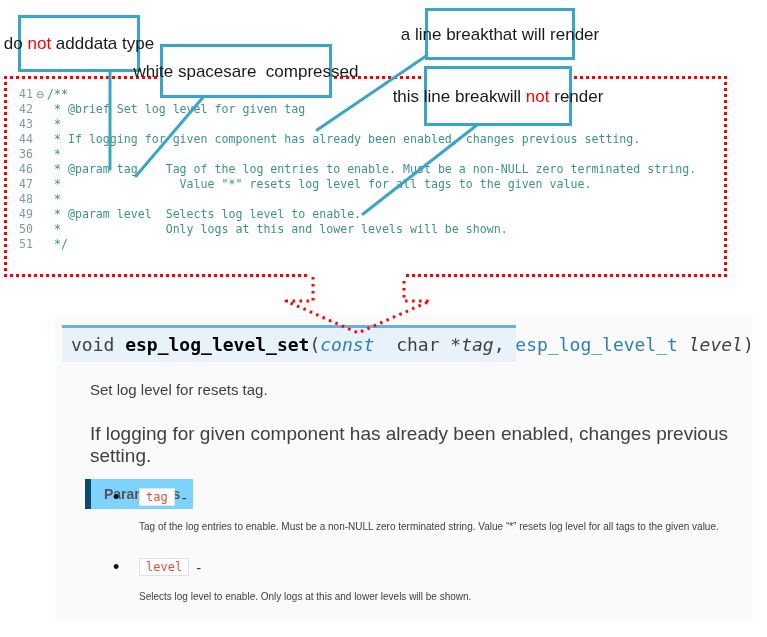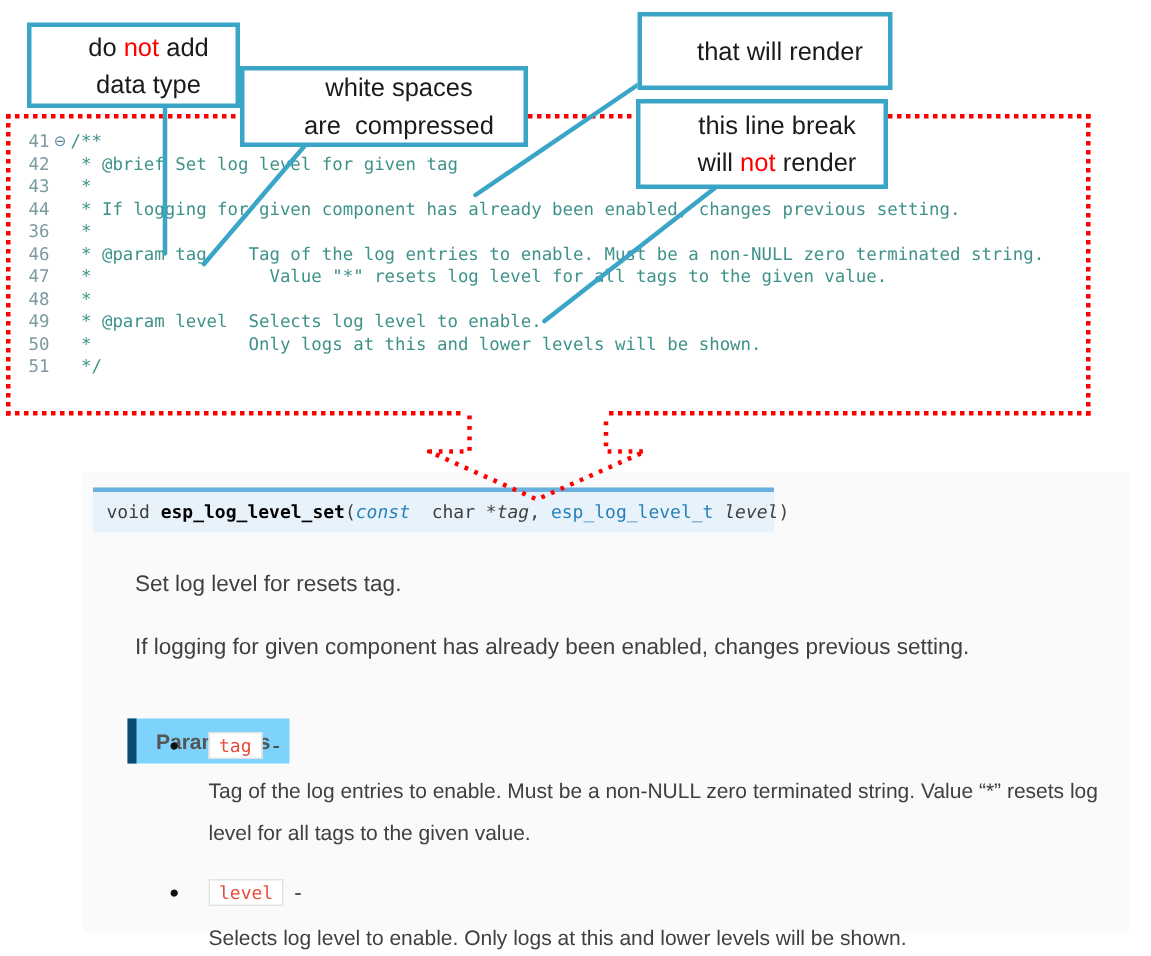--- a/index.html
+++ b/index.html
@@ -1,21 +1,21 @@
 <!DOCTYPE html>
 <html><head>
 <meta charset="utf-8">
 <style>
   html,body{margin:0;padding:0;background:#fff;}
   .page{position:relative;width:767px;height:637px;overflow:hidden;background:#fff;
         font-family:"Liberation Sans",sans-serif;}
   
   .callout{position:absolute;background:#fff;border:3px solid #3aa5c6;z-index:40;
-           display:flex;flex-direction:column;justify-content:center;align-items:center;
-           font-size:17px;color:#1a1a1a;line-height:25px;text-align:center;padding-left:20px;}
+           display:flex;flex-direction:row;justify-content:center;align-items:center;
+           font-size:17px;color:#1a1a1a;line-height:25px;text-align:center;}
   .co-line{white-space:pre;}
   .red{color:#f00;}
   #co-0{left:18px;top:15px;width:116px;height:51px;}
   #co-1{left:160px;top:44px;width:166px;height:48px;text-align:right;}
   #co-2{left:425px;top:8px;width:144px;height:46px;}
   #co-3{left:424px;top:66px;width:142px;height:54px;align-items:center;}
   
   .code-block{position:absolute;left:4px;top:76px;width:717px;height:195px;
               border:3px dotted #f00;background:#fff;z-index:5;}
   .gap-cover{position:absolute;left:310px;top:273px;width:96px;height:10px;background:#fff;z-index:6;}
@@ -30,39 +30,39 @@
   .kw{color:#7f0055;font-weight:bold;}
   .pl{color:#1a1a1a;}
   .decl .ct{font-weight:bold;}
   
   .overlay{position:absolute;left:0;top:0;z-index:30;pointer-events:none;}
   
   .doc-panel{position:absolute;left:55px;top:315px;width:698px;height:306px;background:#fafafa;
              z-index:10;color:#404040;}
   .sig{position:absolute;left:7px;top:10px;width:436px;background:#e7f2fa;
        border-top:3px solid #6ab0de;padding:6px 9px 7px 9px;
-       font-family:"DejaVu Sans Mono","Liberation Mono",monospace;font-size:12px;white-space:pre;}
+       font-family:"DejaVu Sans Mono","Liberation Mono",monospace;font-size:18px;white-space:pre;}
   .s-pl{color:#404040;}
   .s-name{color:#000;font-weight:bold;}
   .s-kw{color:#2980b9;font-style:italic;}
   .s-type{color:#2980b9;}
   .s-param{color:#404040;font-style:italic;}
   .brief{position:absolute;left:35px;top:66px;font-size:15px;margin:0;}
-  .para{position:absolute;left:35px;top:108px;font-size:15px;margin:0;}
+  .para{position:absolute;left:35px;top:108px;font-size:19px;margin:0;}
   .params-header{position:absolute;left:30px;top:140px;background:#7dd3fc;
                  border-left:6px solid #0c4a6e;padding:7px 13px;font-weight:bold;
                  font-size:14px;color:#555;margin-top:24px;}
   .params-list{position:absolute;left:58px;top:170px;margin:0;padding:0;list-style:none;width:630px;}
   .param-item{margin:0 0 14px 0;}
   .chip-row{display:flex;align-items:center;height:24px;margin-bottom:4px;}
   .bullet{color:#111;font-size:18px;width:26px;flex:none;}
   .chip{font-family:"DejaVu Sans Mono","Liberation Mono",monospace;font-size:12px;color:#e74c3c;
         background:#fff;border:1px solid #e1e4e5;padding:1px 6px;}
   .dash{margin-left:7px;color:#404040;font-size:15px;}
-  .desc{margin:2px 0 10px 26px;font-size:14px;line-height:28px;max-width:610px;color:#404040;}
+  .desc{margin:2px 0 10px 26px;font-size:10px;line-height:28px;max-width:610px;color:#404040;}
 </style>
 </head>
 <body>
 
 <div class="page">
 
   <div class="code-block">
     <div class="code-lines" id="code-lines">
         <div class="code-line"><span class="ln">41</span><span class="fold">⊖</span><span class="ct"><span class="cm">/**</span></span></div>
         <div class="code-line"><span class="ln">42</span><span class="fold"></span><span class="ct"><span class="cm"> * @brief Set log level for given tag</span></span></div>
@@ -89,20 +89,21 @@
 
   <div class="callout" id="co-0">
       <div class="co-line"><span>do </span><span class="red">not</span><span> add</span></div>
       <div class="co-line"><span>data type</span></div>
     </div>
   <div class="callout" id="co-1">
       <div class="co-line"><span>white spaces</span></div>
       <div class="co-line"><span>are  compressed</span></div>
     </div>
   <div class="callout" id="co-2">
+      <div class="co-line"><span>a line break</span></div>
       <div class="co-line"><span>that will render</span></div>
     </div>
   <div class="callout" id="co-3">
       <div class="co-line"><span>this line break</span></div>
       <div class="co-line"><span>will </span><span class="red">not</span><span> render</span></div>
     </div>
 
   <div class="doc-panel">
     <div class="sig" id="sig"><span class="s-pl">void </span><span class="s-name">esp_log_level_set</span><span class="s-pl">(</span><span class="s-kw">const</span><span class="s-pl">  char *</span><span class="s-param">tag</span><span class="s-pl">, </span><span class="s-type">esp_log_level_t </span><span class="s-param">level</span><span class="s-pl">)</span></div>
     <p class="brief">Set log level for resets tag.</p>

